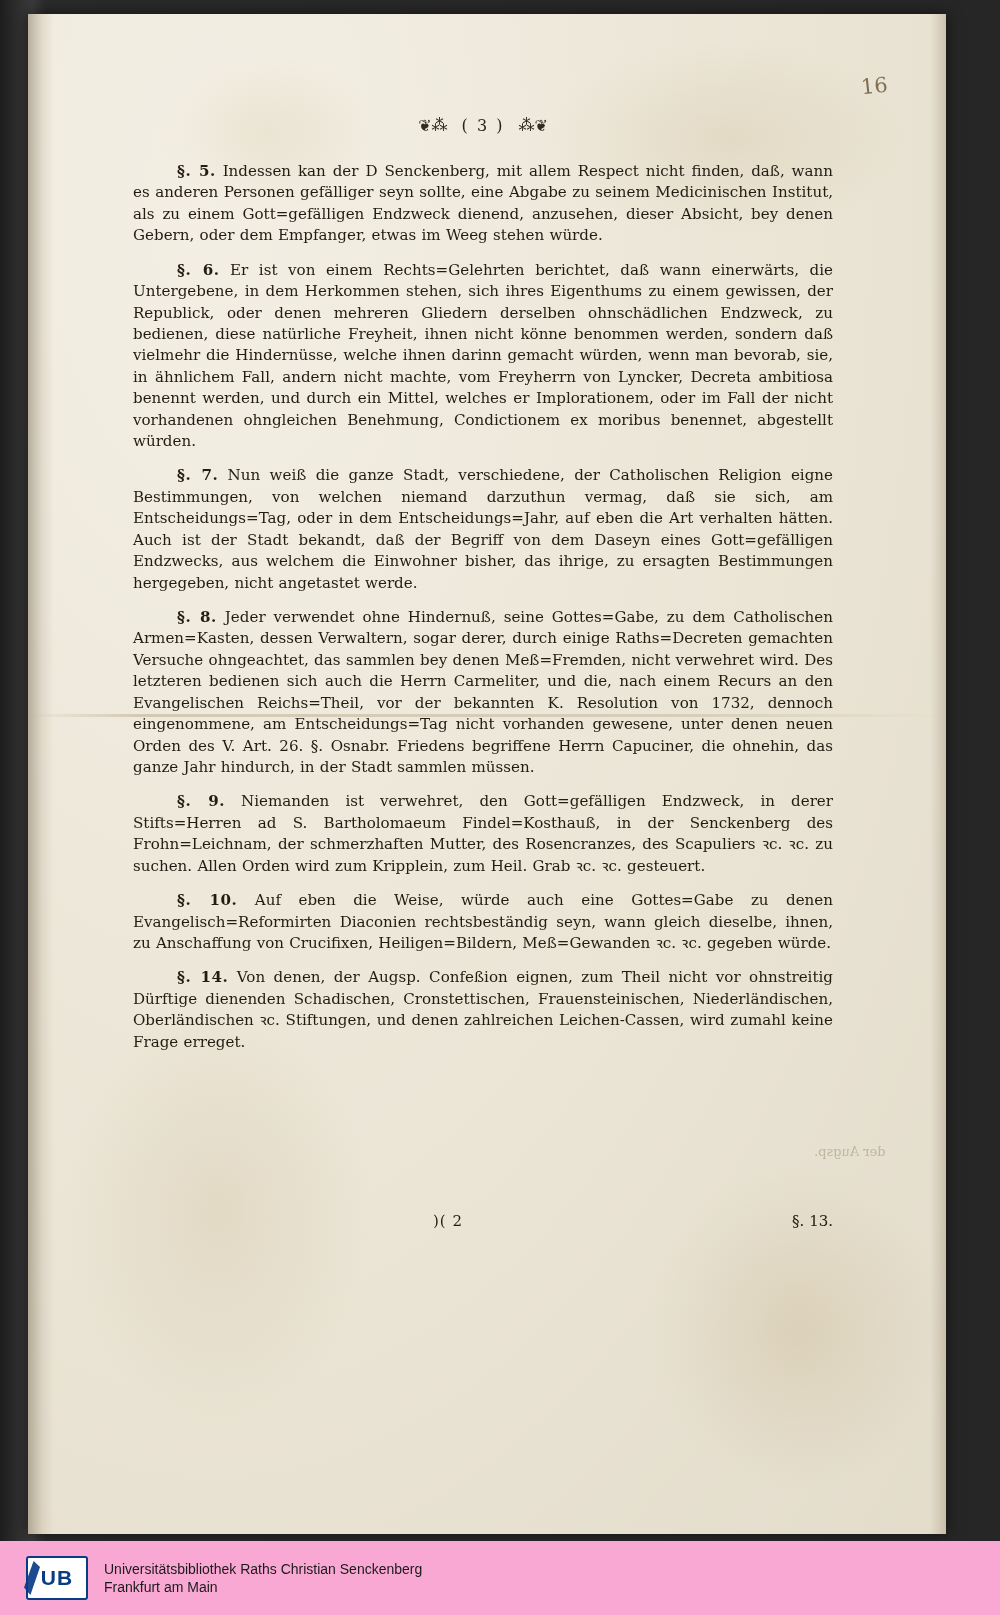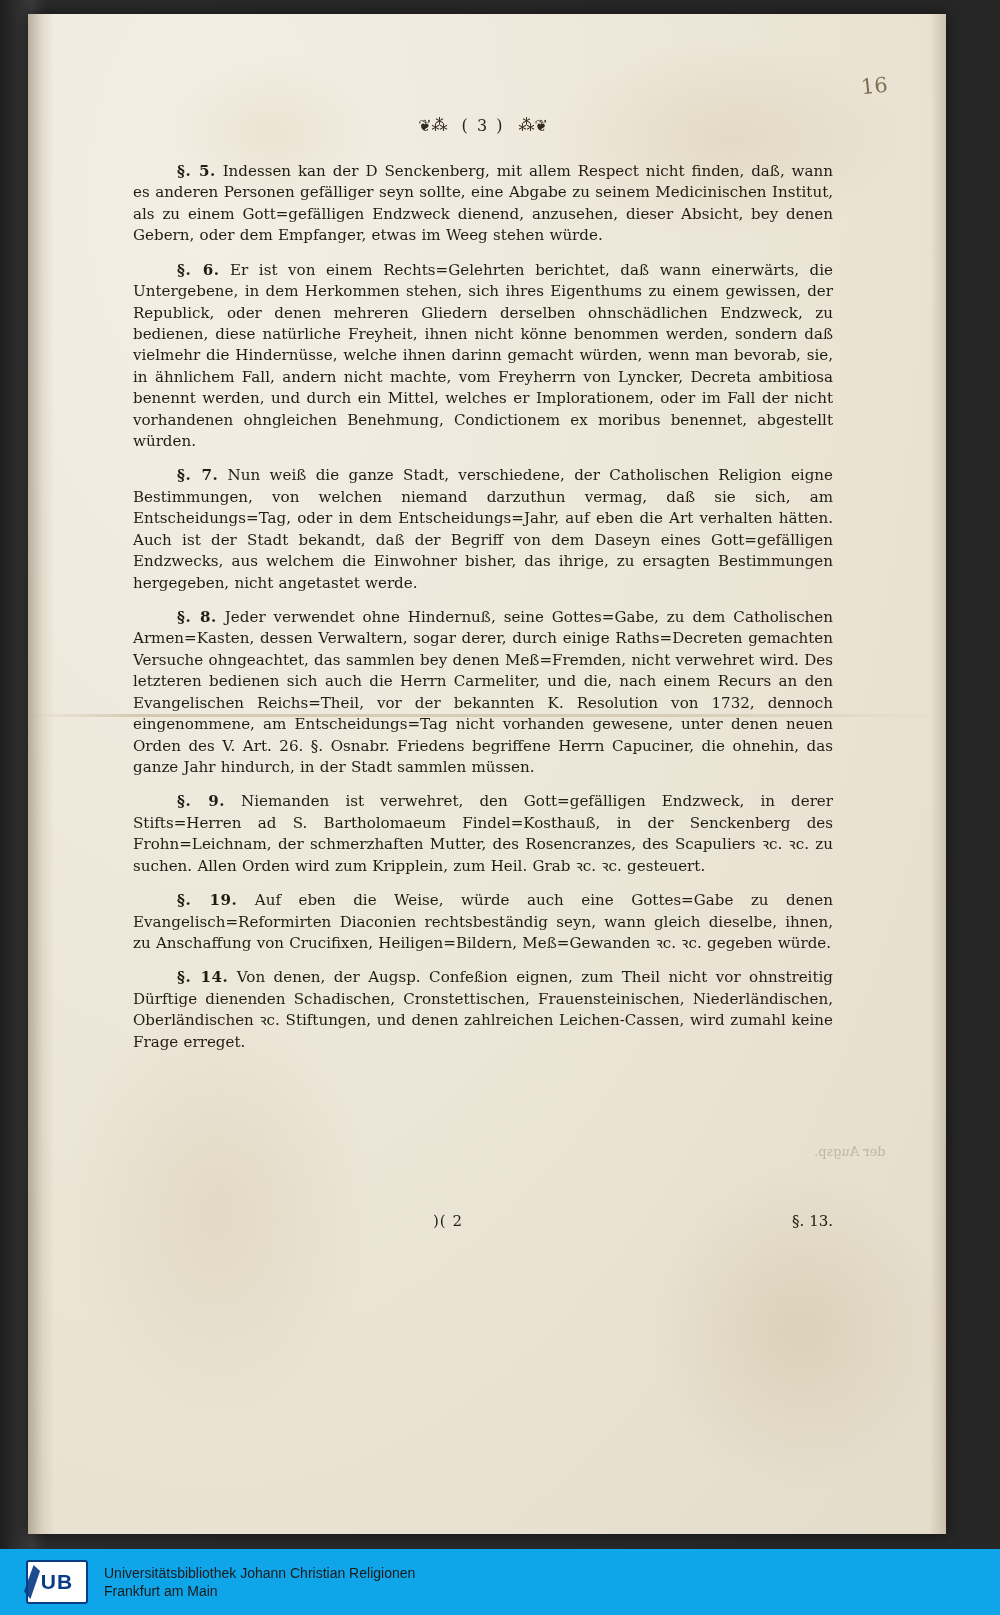--- a/index.html
+++ b/index.html
@@ -131,22 +131,22 @@
   }
   .sig-center { margin-left: 300px; letter-spacing: 1px; }
   .sig-right { font-weight: normal; }
 
   
   .footer {
     position: absolute;
     left: 0;
     right: 0;
     bottom: 0;
-    height: 66px;
-    background: #0ea5e9;
+    height: 74px;
+    background: #f9a8d4;
     display: flex;
     align-items: center;
     padding-left: 26px;
     box-sizing: border-box;
   }
   .ub-logo {
     width: 58px;
     height: 40px;
     border: 2px solid #0a3c86;
     border-radius: 3px;
@@ -220,35 +220,35 @@
     <p class="para"><span class="sec">§. 5.</span> <span>Indessen kan der D Senckenberg, mit allem Respect nicht finden, daß, wann es anderen Personen gefälliger seyn sollte, eine Abgabe zu seinem Medicinischen Institut, als zu einem Gott=gefälligen Endzweck dienend, anzusehen, dieser Absicht, bey denen Gebern, oder dem Empfanger, etwas im Weeg stehen würde.</span></p>
 
     <p class="para"><span class="sec">§. 6.</span> <span>Er ist von einem Rechts=Gelehrten berichtet, daß wann einerwärts, die Untergebene, in dem Herkommen stehen, sich ihres Eigenthums zu einem gewissen, der Republick, oder denen mehreren Gliedern derselben ohnschädlichen Endzweck, zu bedienen, diese natürliche Freyheit, ihnen nicht könne benommen werden, sondern daß vielmehr die Hindernüsse, welche ihnen darinn gemacht würden, wenn man bevorab, sie, in ähnlichem Fall, andern nicht machte, vom Freyherrn von Lyncker, Decreta ambitiosa benennt werden, und durch ein Mittel, welches er Implorationem, oder im Fall der nicht vorhandenen ohngleichen Benehmung, Condictionem ex moribus benennet, abgestellt würden.</span></p>
 
     <p class="para"><span class="sec">§. 7.</span> <span>Nun weiß die ganze Stadt, verschiedene, der Catholischen Religion eigne Bestimmungen, von welchen niemand darzuthun vermag, daß sie sich, am Entscheidungs=Tag, oder in dem Entscheidungs=Jahr, auf eben die Art verhalten hätten. Auch ist der Stadt bekandt, daß der Begriff von dem Daseyn eines Gott=gefälligen Endzwecks, aus welchem die Einwohner bisher, das ihrige, zu ersagten Bestimmungen hergegeben, nicht angetastet werde.</span></p>
 
     <p class="para"><span class="sec">§. 8.</span> <span>Jeder verwendet ohne Hindernuß, seine Gottes=Gabe, zu dem Catholischen Armen=Kasten, dessen Verwaltern, sogar derer, durch einige Raths=Decreten gemachten Versuche ohngeachtet, das sammlen bey denen Meß=Fremden, nicht verwehret wird. Des letzteren bedienen sich auch die Herrn Carmeliter, und die, nach einem Recurs an den Evangelischen Reichs=Theil, vor der bekannten K. Resolution von 1732, dennoch eingenommene, am Entscheidungs=Tag nicht vorhanden gewesene, unter denen neuen Orden des V. Art. 26. §. Osnabr. Friedens begriffene Herrn Capuciner, die ohnehin, das ganze Jahr hindurch, in der Stadt sammlen müssen.</span></p>
 
     <p class="para"><span class="sec">§. 9.</span> <span>Niemanden ist verwehret, den Gott=gefälligen Endzweck, in derer Stifts=Herren ad S. Bartholomaeum Findel=Kosthauß, in der Senckenberg des Frohn=Leichnam, der schmerzhaften Mutter, des Rosencranzes, des Scapuliers ꝛc. ꝛc. zu suchen. Allen Orden wird zum Kripplein, zum Heil. Grab ꝛc. ꝛc. gesteuert.</span></p>
 
-    <p class="para"><span class="sec">§. 19.</span> <span>Auf eben die Weise, würde auch eine Gottes=Gabe zu denen Evangelisch=Reformirten Diaconien rechtsbeständig seyn, wann gleich dieselbe, ihnen, zu Anschaffung von Crucifixen, Heiligen=Bildern, Meß=Gewanden ꝛc. ꝛc. gegeben würde.</span></p>
+    <p class="para"><span class="sec">§. 10.</span> <span>Auf eben die Weise, würde auch eine Gottes=Gabe zu denen Evangelisch=Reformirten Diaconien rechtsbeständig seyn, wann gleich dieselbe, ihnen, zu Anschaffung von Crucifixen, Heiligen=Bildern, Meß=Gewanden ꝛc. ꝛc. gegeben würde.</span></p>
 
     <p class="para"><span class="sec">§. 14.</span> <span>Von denen, der Augsp. Confeßion eignen, zum Theil nicht vor ohnstreitig Dürftige dienenden Schadischen, Cronstettischen, Frauensteinischen, Niederländischen, Oberländischen ꝛc. Stiftungen, und denen zahlreichen Leichen-Cassen, wird zumahl keine Frage erreget.</span></p>
 
 
   </div>
 
   <div class="sig-line">
     <span class="sig-center">)( 2</span>
     <span class="sig-right">§. 13.</span>
   </div>
 </div>
 
 <div class="footer">
   <div class="ub-logo">
     <span class="quill"></span>
     <span class="ub-text">UB</span>
   </div>
   <div class="footer-text">
-    <div>Universitätsbibliothek Johann Christian Religionen</div>
+    <div>Universitätsbibliothek Raths Christian Senckenberg</div>
     <div>Frankfurt am Main</div>
   </div>
 </div>
 
 </body></html>

